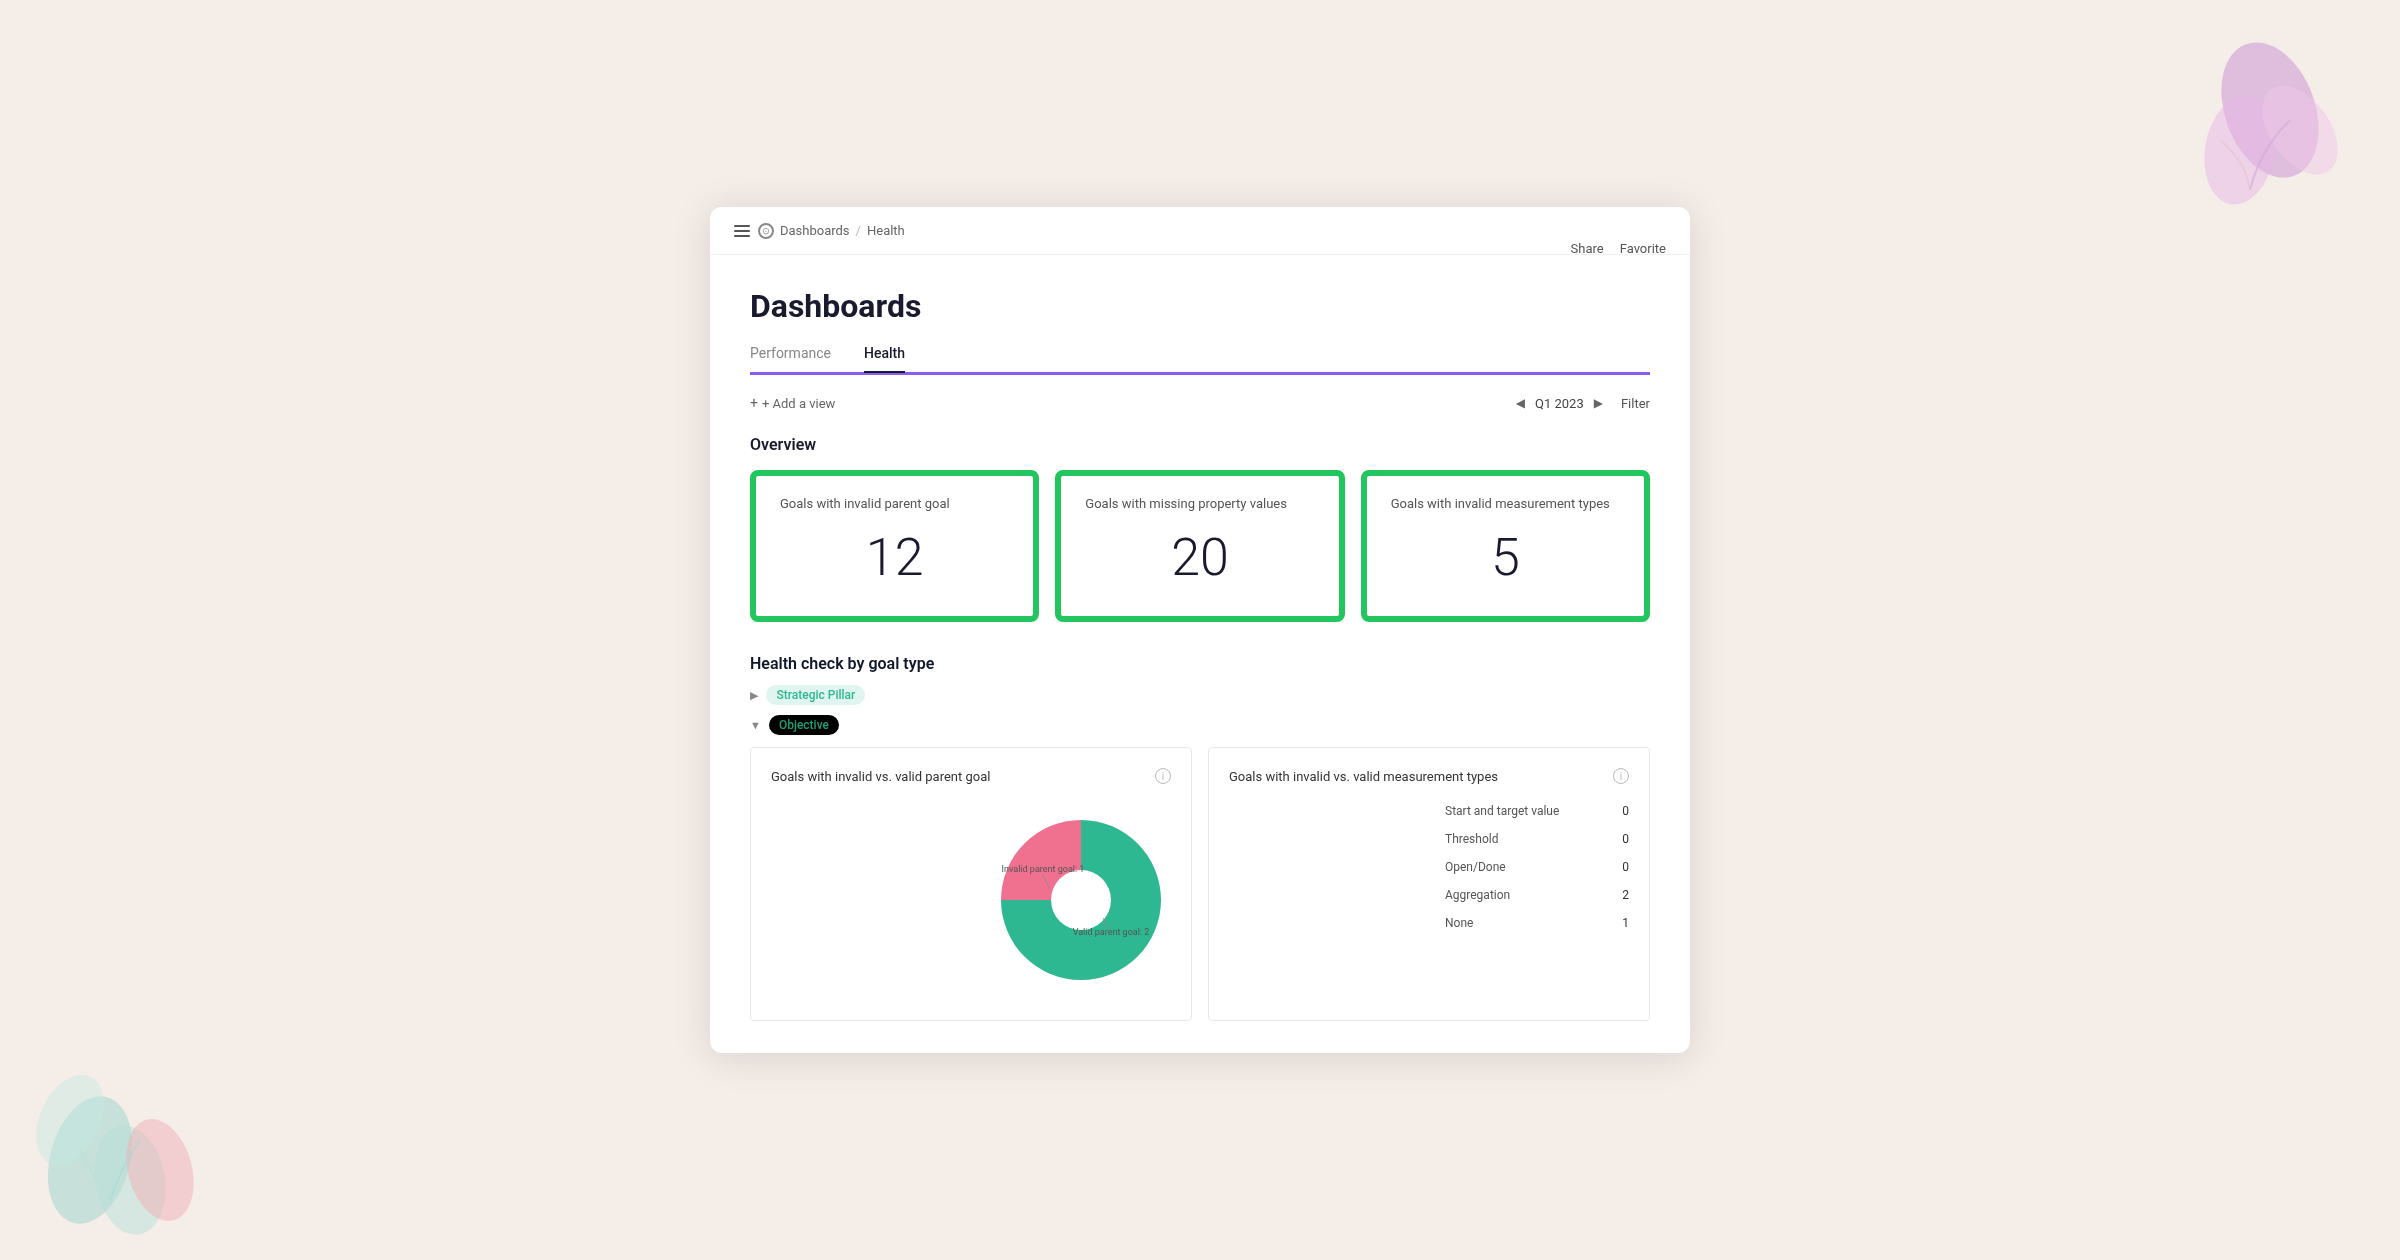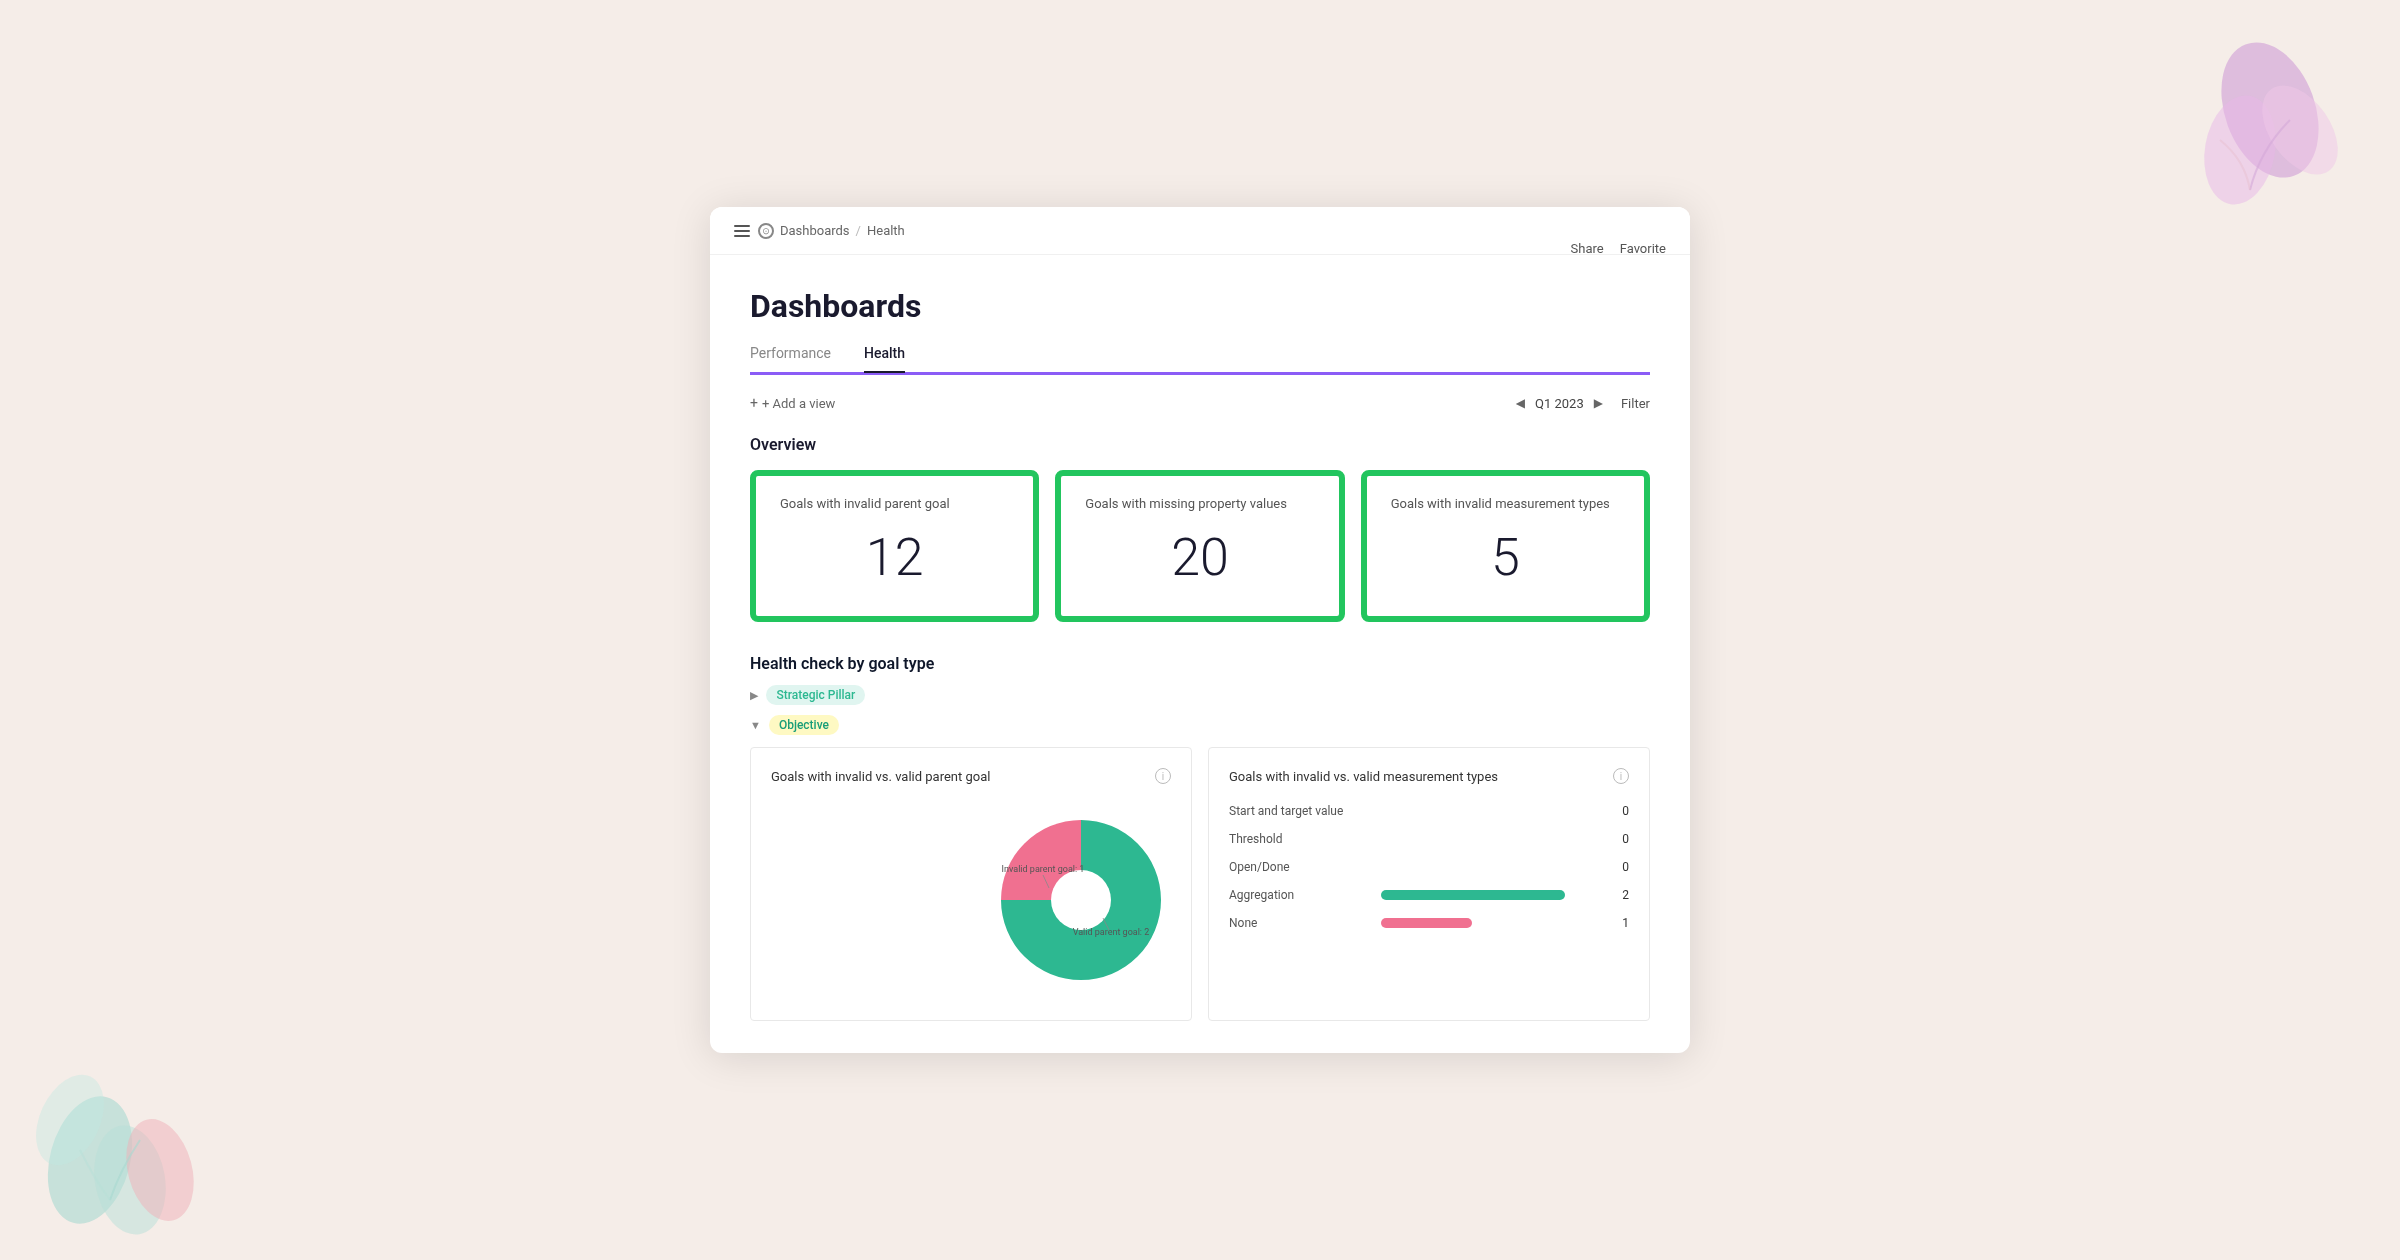--- a/index.html
+++ b/index.html
@@ -224,21 +224,21 @@
       border-radius: 12px;
       font-size: 12px;
       font-weight: 500;
       cursor: pointer;
     }
     .badge-teal {
       background: #e0f5f0;
       color: #2db891;
     }
     .badge-teal-dark {
-      background: #fef9c3;
+      background: #000000;
       color: #1a9e78;
     }
 
     
     .charts-grid {
       display: grid;
       grid-template-columns: 1fr 1fr;
       gap: 16px;
       margin-top: 12px;
     }
@@ -278,20 +278,21 @@
       justify-content: flex-end;
       padding: 10px 0;
     }
 
     
     .bar-rows {
       display: flex;
       flex-direction: column;
       gap: 14px;
       padding-top: 4px;
+      align-items: flex-end;
     }
     .bar-row {
       display: flex;
       align-items: center;
       gap: 12px;
       font-size: 12px;
     }
     .bar-row-label {
       width: 140px;
       color: #555;

